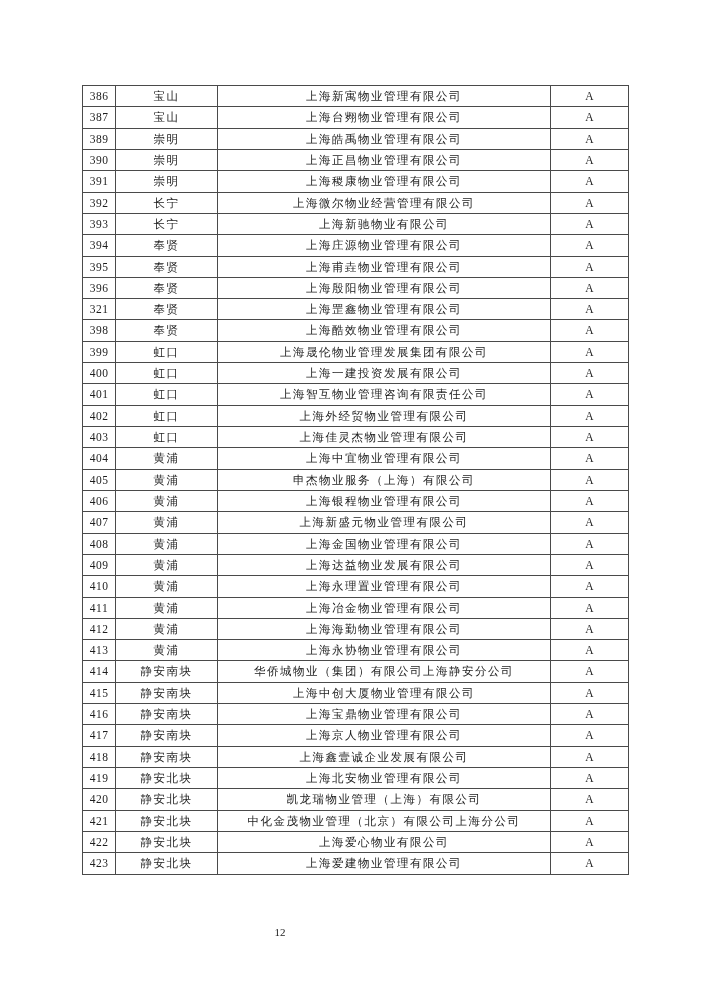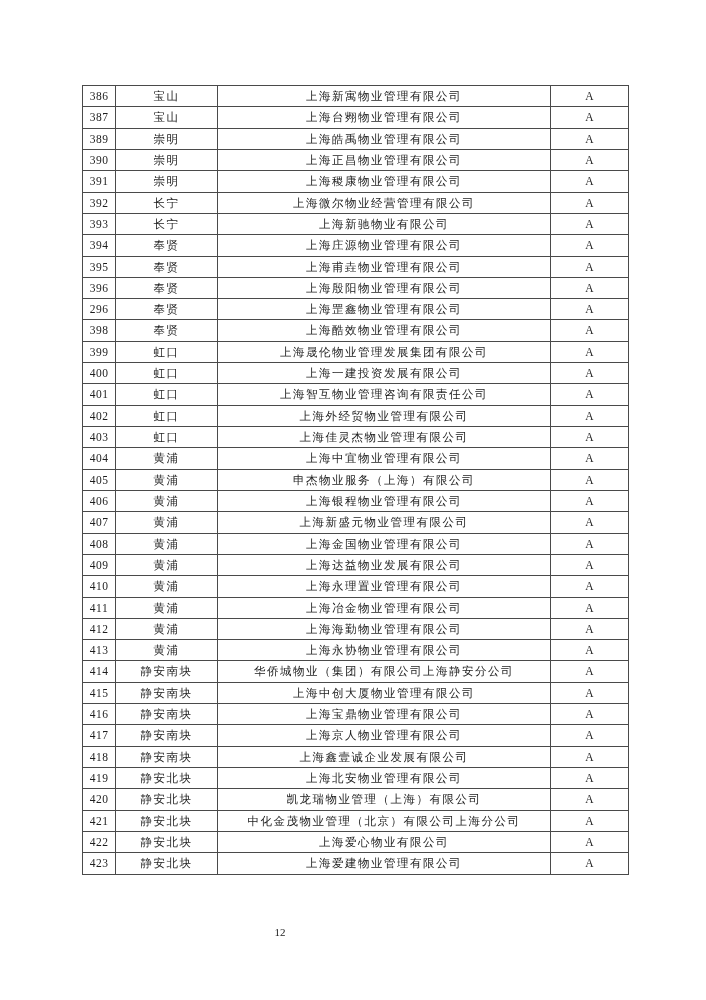--- a/index.html
+++ b/index.html
@@ -125,21 +125,21 @@
           <td class="cell-company" style="border-color: rgb(74, 74, 74);">上海甫垚物业管理有限公司</td>
           <td class="cell-grade" style="border-color: rgb(74, 74, 74);">A</td>
         </tr>
         <tr>
           <td class="cell-no" style="border-color: rgb(74, 74, 74);">396</td>
           <td class="cell-district" style="border-color: rgb(74, 74, 74);">奉贤</td>
           <td class="cell-company" style="border-color: rgb(74, 74, 74);">上海殷阳物业管理有限公司</td>
           <td class="cell-grade" style="border-color: rgb(74, 74, 74);">A</td>
         </tr>
         <tr>
-          <td class="cell-no" style="border-color: rgb(74, 74, 74);">296</td>
+          <td class="cell-no" style="border-color: rgb(74, 74, 74);">321</td>
           <td class="cell-district" style="border-color: rgb(74, 74, 74);">奉贤</td>
           <td class="cell-company" style="border-color: rgb(74, 74, 74);">上海罡鑫物业管理有限公司</td>
           <td class="cell-grade" style="border-color: rgb(74, 74, 74);">A</td>
         </tr>
         <tr>
           <td class="cell-no" style="border-color: rgb(74, 74, 74);">398</td>
           <td class="cell-district" style="border-color: rgb(74, 74, 74);">奉贤</td>
           <td class="cell-company" style="border-color: rgb(74, 74, 74);">上海酷效物业管理有限公司</td>
           <td class="cell-grade" style="border-color: rgb(74, 74, 74);">A</td>
         </tr>

